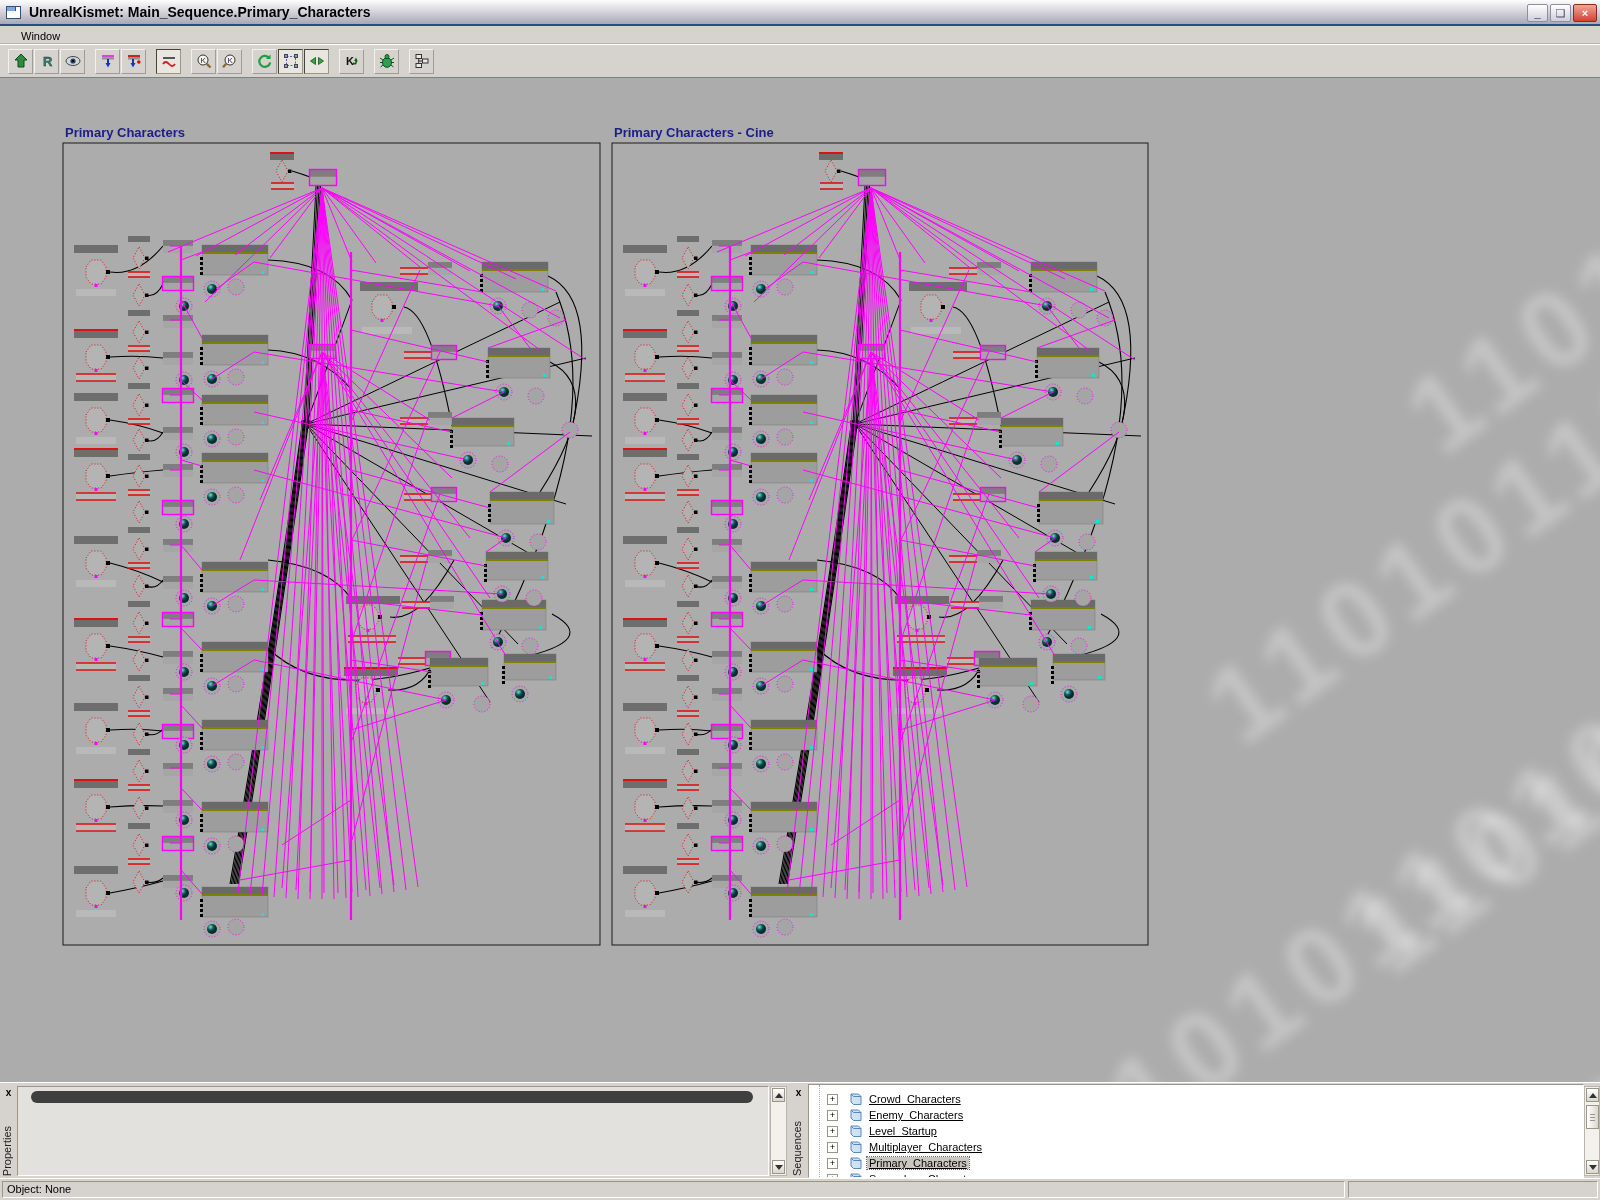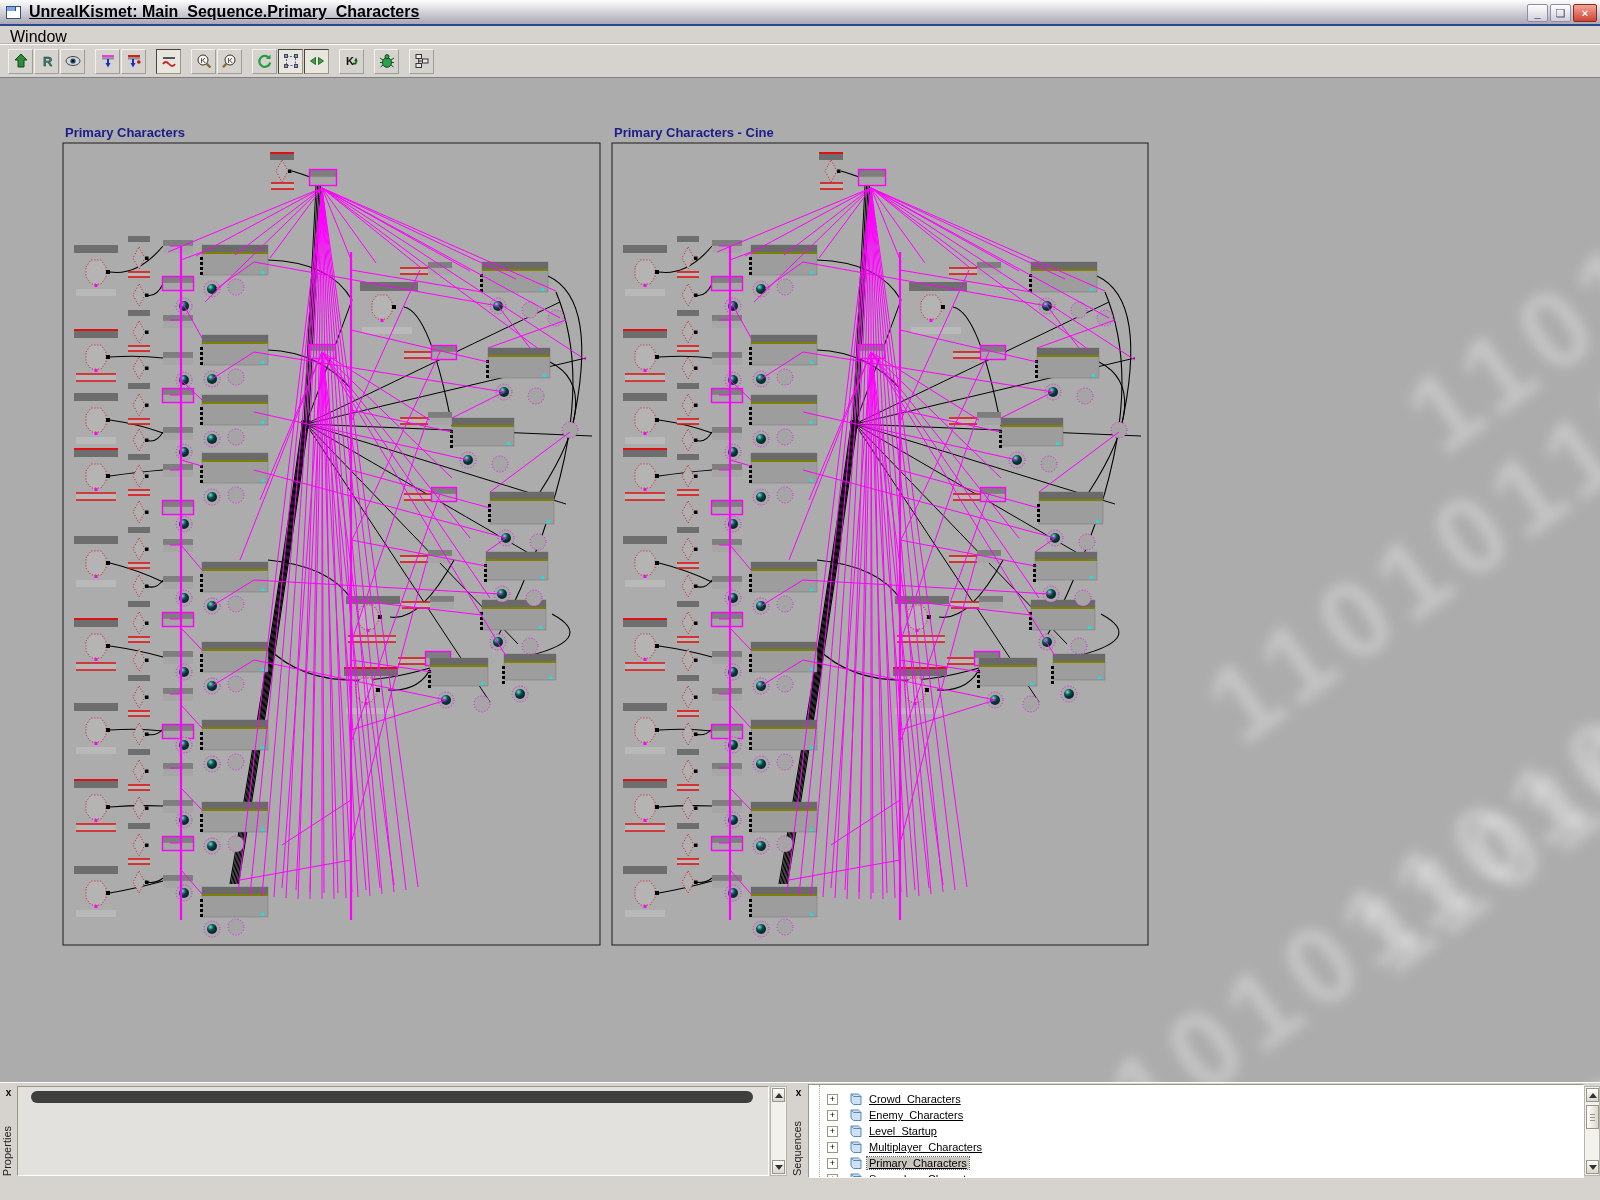--- a/index.html
+++ b/index.html
@@ -8,32 +8,32 @@
   #win { position:absolute; inset:0; }
 
   
   #titlebar { position:absolute; left:0; top:0; width:1600px; height:26px;
     background:linear-gradient(#fdfdfd,#d8d7de 45%,#a9a7b4);
     border-bottom:2px solid #2a4a8a; display:flex; align-items:center; }
   #titleicon { width:15px; height:13px; margin:0 8px 0 6px; background:#fff;
     border:1px solid #32527a; position:relative; }
   #titleicon::before { content:""; position:absolute; left:0; top:0; right:4px;
     height:4px; background:#7ea6e0; border-right:1px solid #32527a; }
-  #title { font-size:16px; font-weight:bold; color:#000;text-decoration:underline; }
+  #title { font-size:14px; font-weight:bold; color:#000; }
   .winbtns { position:absolute; right:3px; top:4px; display:flex; gap:2px; }
   .wbtn { width:21px; height:18px; border:1px solid #8f8da0;
     background:linear-gradient(#ffffff,#cfcedc); border-radius:2px;
     font-size:11px; line-height:16px; text-align:center; color:#4a4866; }
   .wbtn.close { width:24px; background:linear-gradient(#f2a699,#cf4433);
     color:#fff; font-weight:bold; border-color:#8a2a1a; }
 
   
   #menubar { position:absolute; left:0; top:26px; width:1600px; height:18px;
     background:#d6d3ce; border-bottom:1px solid #b8b5ae; }
-  .menuitem { display:inline-block; font-size:16px; padding:2px 10px; color:#000;text-align:center; }
+  .menuitem { display:inline-block; font-size:11px; padding:2px 21px; color:#000;text-align:center; }
   #toolbar { position:absolute; left:0; top:44px; width:1600px; height:34px;
     background:#d6d3ce; border-top:1px solid #fff; border-bottom:1px solid #808080;
     display:flex; align-items:center; padding-left:8px; }
   .tbtn { width:25px; height:25px; margin-right:1px; border:1px outset #f2f1ec;
     background:#d6d3ce; display:flex; align-items:center; justify-content:center; }
   .tbtn.pressed { border:1px inset #9a9786; background:#e8e6df; }
   .tbtn svg { display:block; }
   .tsep { width:9px; height:25px; }
 
   
@@ -1497,14 +1497,18 @@
   <div class="sbar" style="left:1584px; top:1086px; width:16px; height:90px">
     <span class="sbtn" style="top:1px">
         <span class="tri up"></span>
       </span>
     <span class="sthumb" style="top:18px"></span>
     <span class="sbtn" style="bottom:1px">
         <span class="tri dn"></span>
       </span>
   </div>
 
+  <div id="statusbar">
+    <span class="scell" style="left:2px; width:1343px">Object: None</span>
+    <span class="scell" style="left:1348px; width:250px"></span>
+  </div>
 
 </div>
 
 </body></html>

